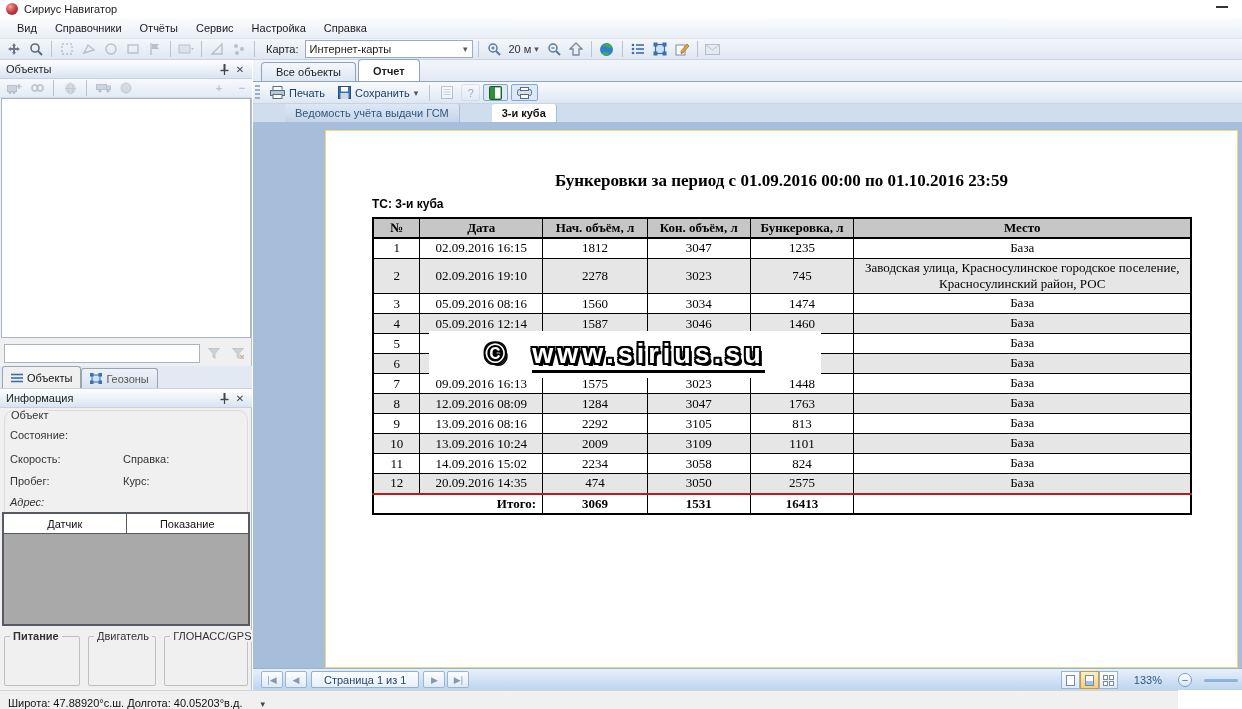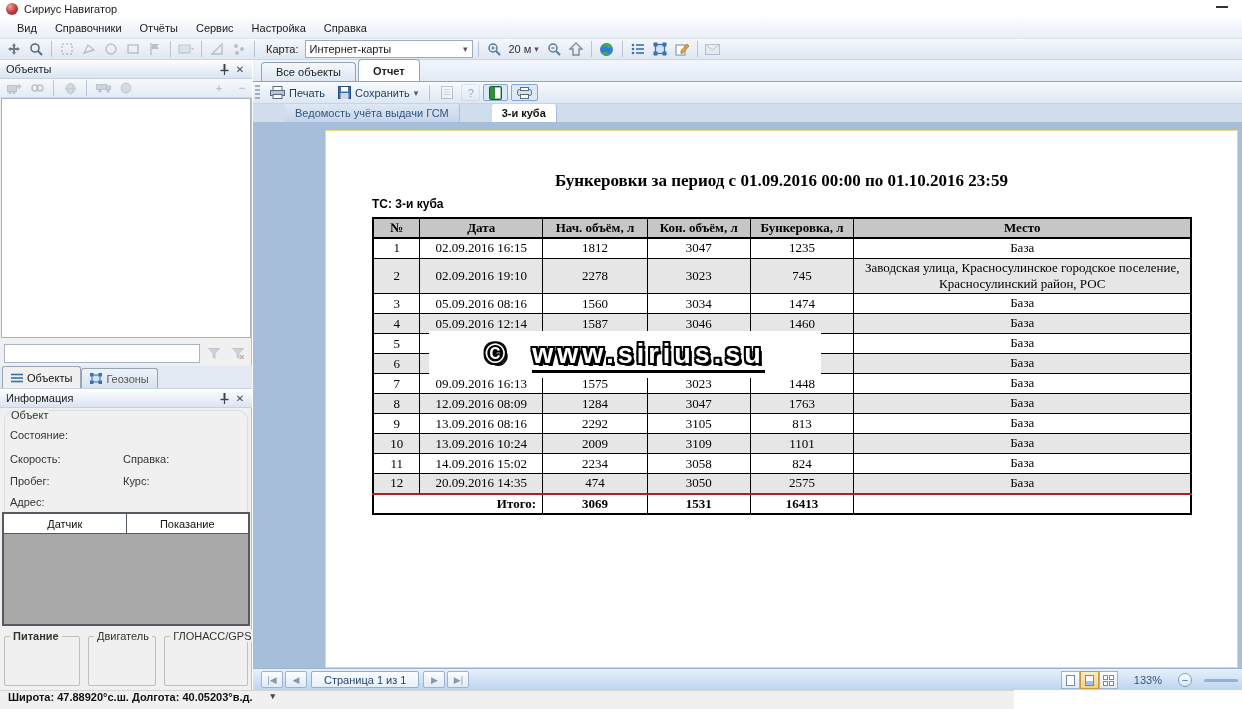--- a/index.html
+++ b/index.html
@@ -94,21 +94,21 @@
   .vbtn.sel { background:linear-gradient(#fdeec4,#f6cf7d); border-color:#c89b3c; }
   .vpage { width:9px; height:11px; background:#fff; border:1px solid #7a8ba0; }
   .vpage.half { background:linear-gradient(#fff 55%, #9ec2e8 55%); }
   .vgrid { width:11px; height:11px; display:grid; grid-template-columns:1fr 1fr; gap:1px; }
   .vgrid i { background:#fff; border:1px solid #7a8ba0; }
   .zoom-pct { color:#33567e; margin:0 4px; }
   .zminus { width:14px; height:14px; border-radius:50%; border:1px solid #7ba0c8; background:linear-gradient(#ffffff,#d7e6f6); color:#4a6f96; display:inline-flex; align-items:center; justify-content:center; font-size:11px; line-height:1; }
   .ztrack { width:34px; height:3px; background:#8fb2d8; border-radius:2px; }
 
   
-  .statusbar { position:absolute; left:0; top:690px; width:1014px; height:19px; background:#f0f0f0; border-top:1px solid #d4d4d4; display:flex; align-items:flex-start; padding-left:8px; color:#111;font-weight:bold; }
+  .statusbar { position:absolute; left:0; top:690px; width:1178px; height:19px; background:#f0f0f0; border-top:1px solid #d4d4d4; display:flex; align-items:flex-end; padding-left:8px; color:#111; }
   .sb-caret { margin-left:18px; color:#444; font-size:9px; }
 </style>
 </head>
 <body>
 
 <div class="titlebar">
   <span class="app-icon"></span>
   <span class="title-text">Сириус Навигатор</span>
   <span class="win-min"></span>
 </div>
@@ -358,21 +358,21 @@
     </span>
     <span class="ph-btn">✕</span>
   </div>
   <div class="info-fields">
     <span class="grp-label" style="background:#f0f0f0;">Объект</span>
     <span class="fld" style="left:5px;top:18px;">Состояние:</span>
     <span class="fld" style="left:5px;top:42px;">Скорость:</span>
     <span class="fld" style="left:118px;top:42px;">Справка:</span>
     <span class="fld" style="left:5px;top:64px;">Пробег:</span>
     <span class="fld" style="left:118px;top:64px;">Курс:</span>
-    <span class="fld" style="left:5px;top:85px;">Адрес:</span>
+    <span class="fld" style="left:5px;top:85px;font-style:italic;">Адрес:</span>
   </div>
   <div class="sensor-table">
     <div class="sensor-head">
       <div>Датчик</div>
       <div>Показание</div>
     </div>
   </div>
   <div class="groupboxes">
     <div class="gbox g1">
         <span>Питание</span>

